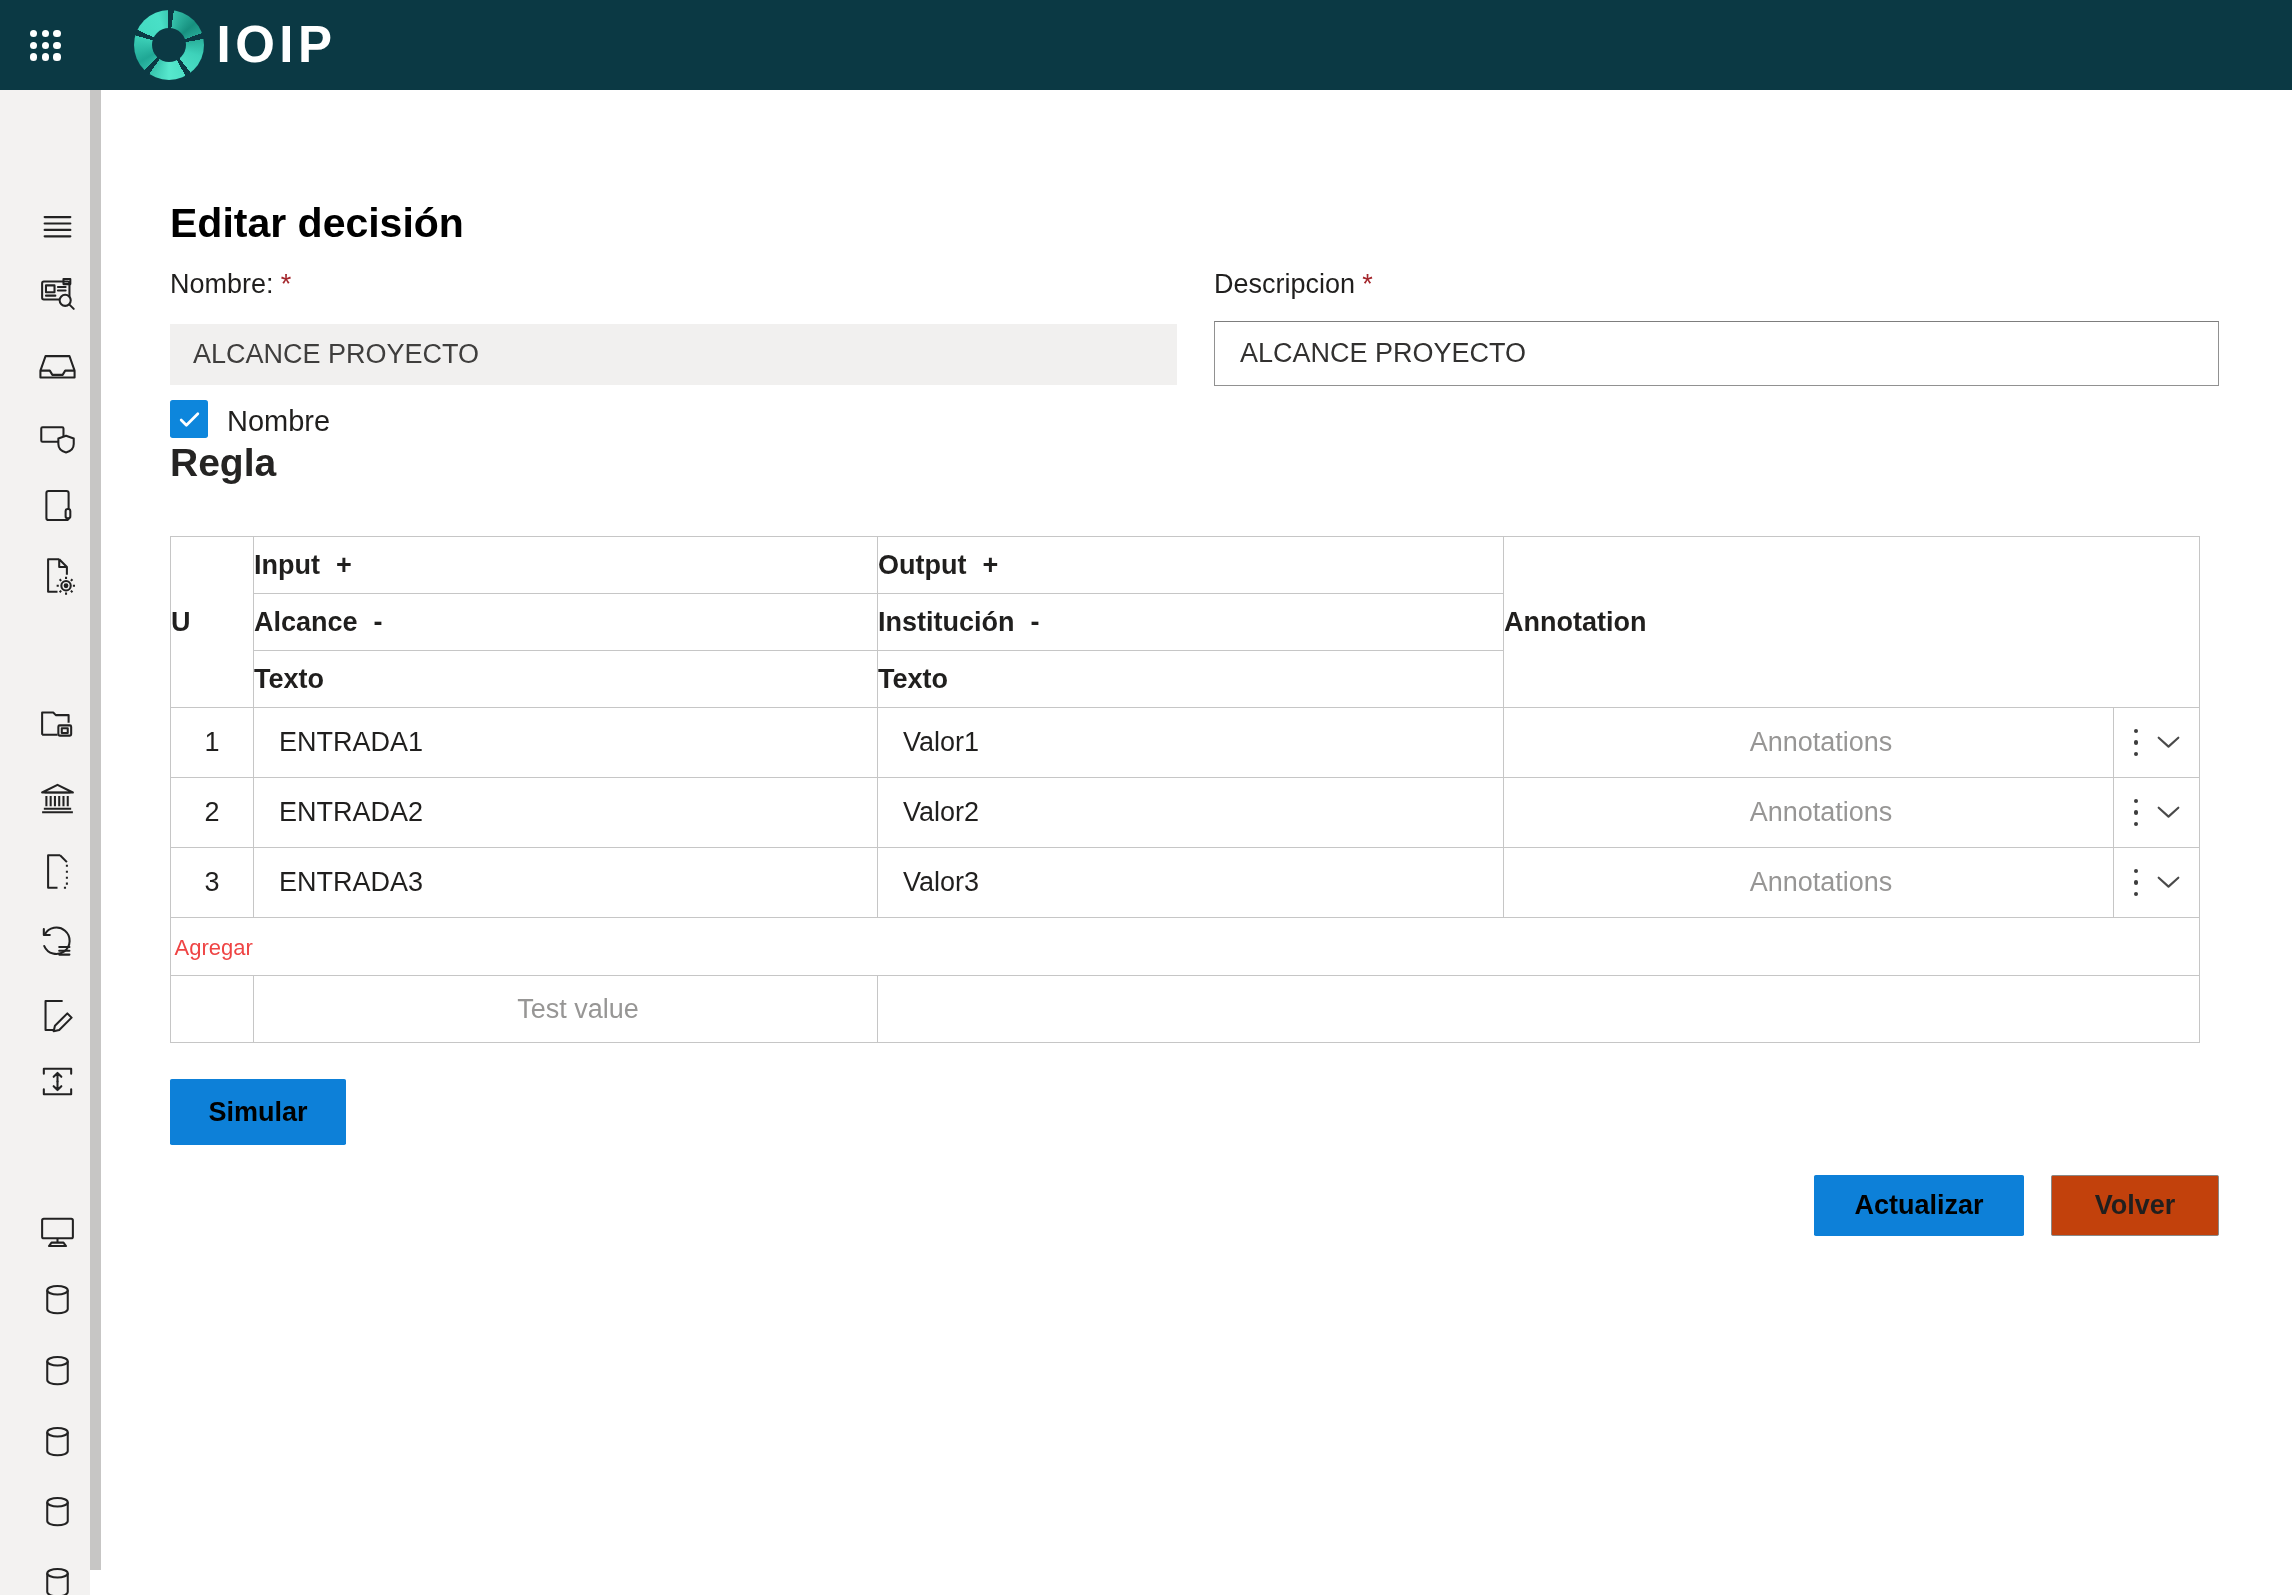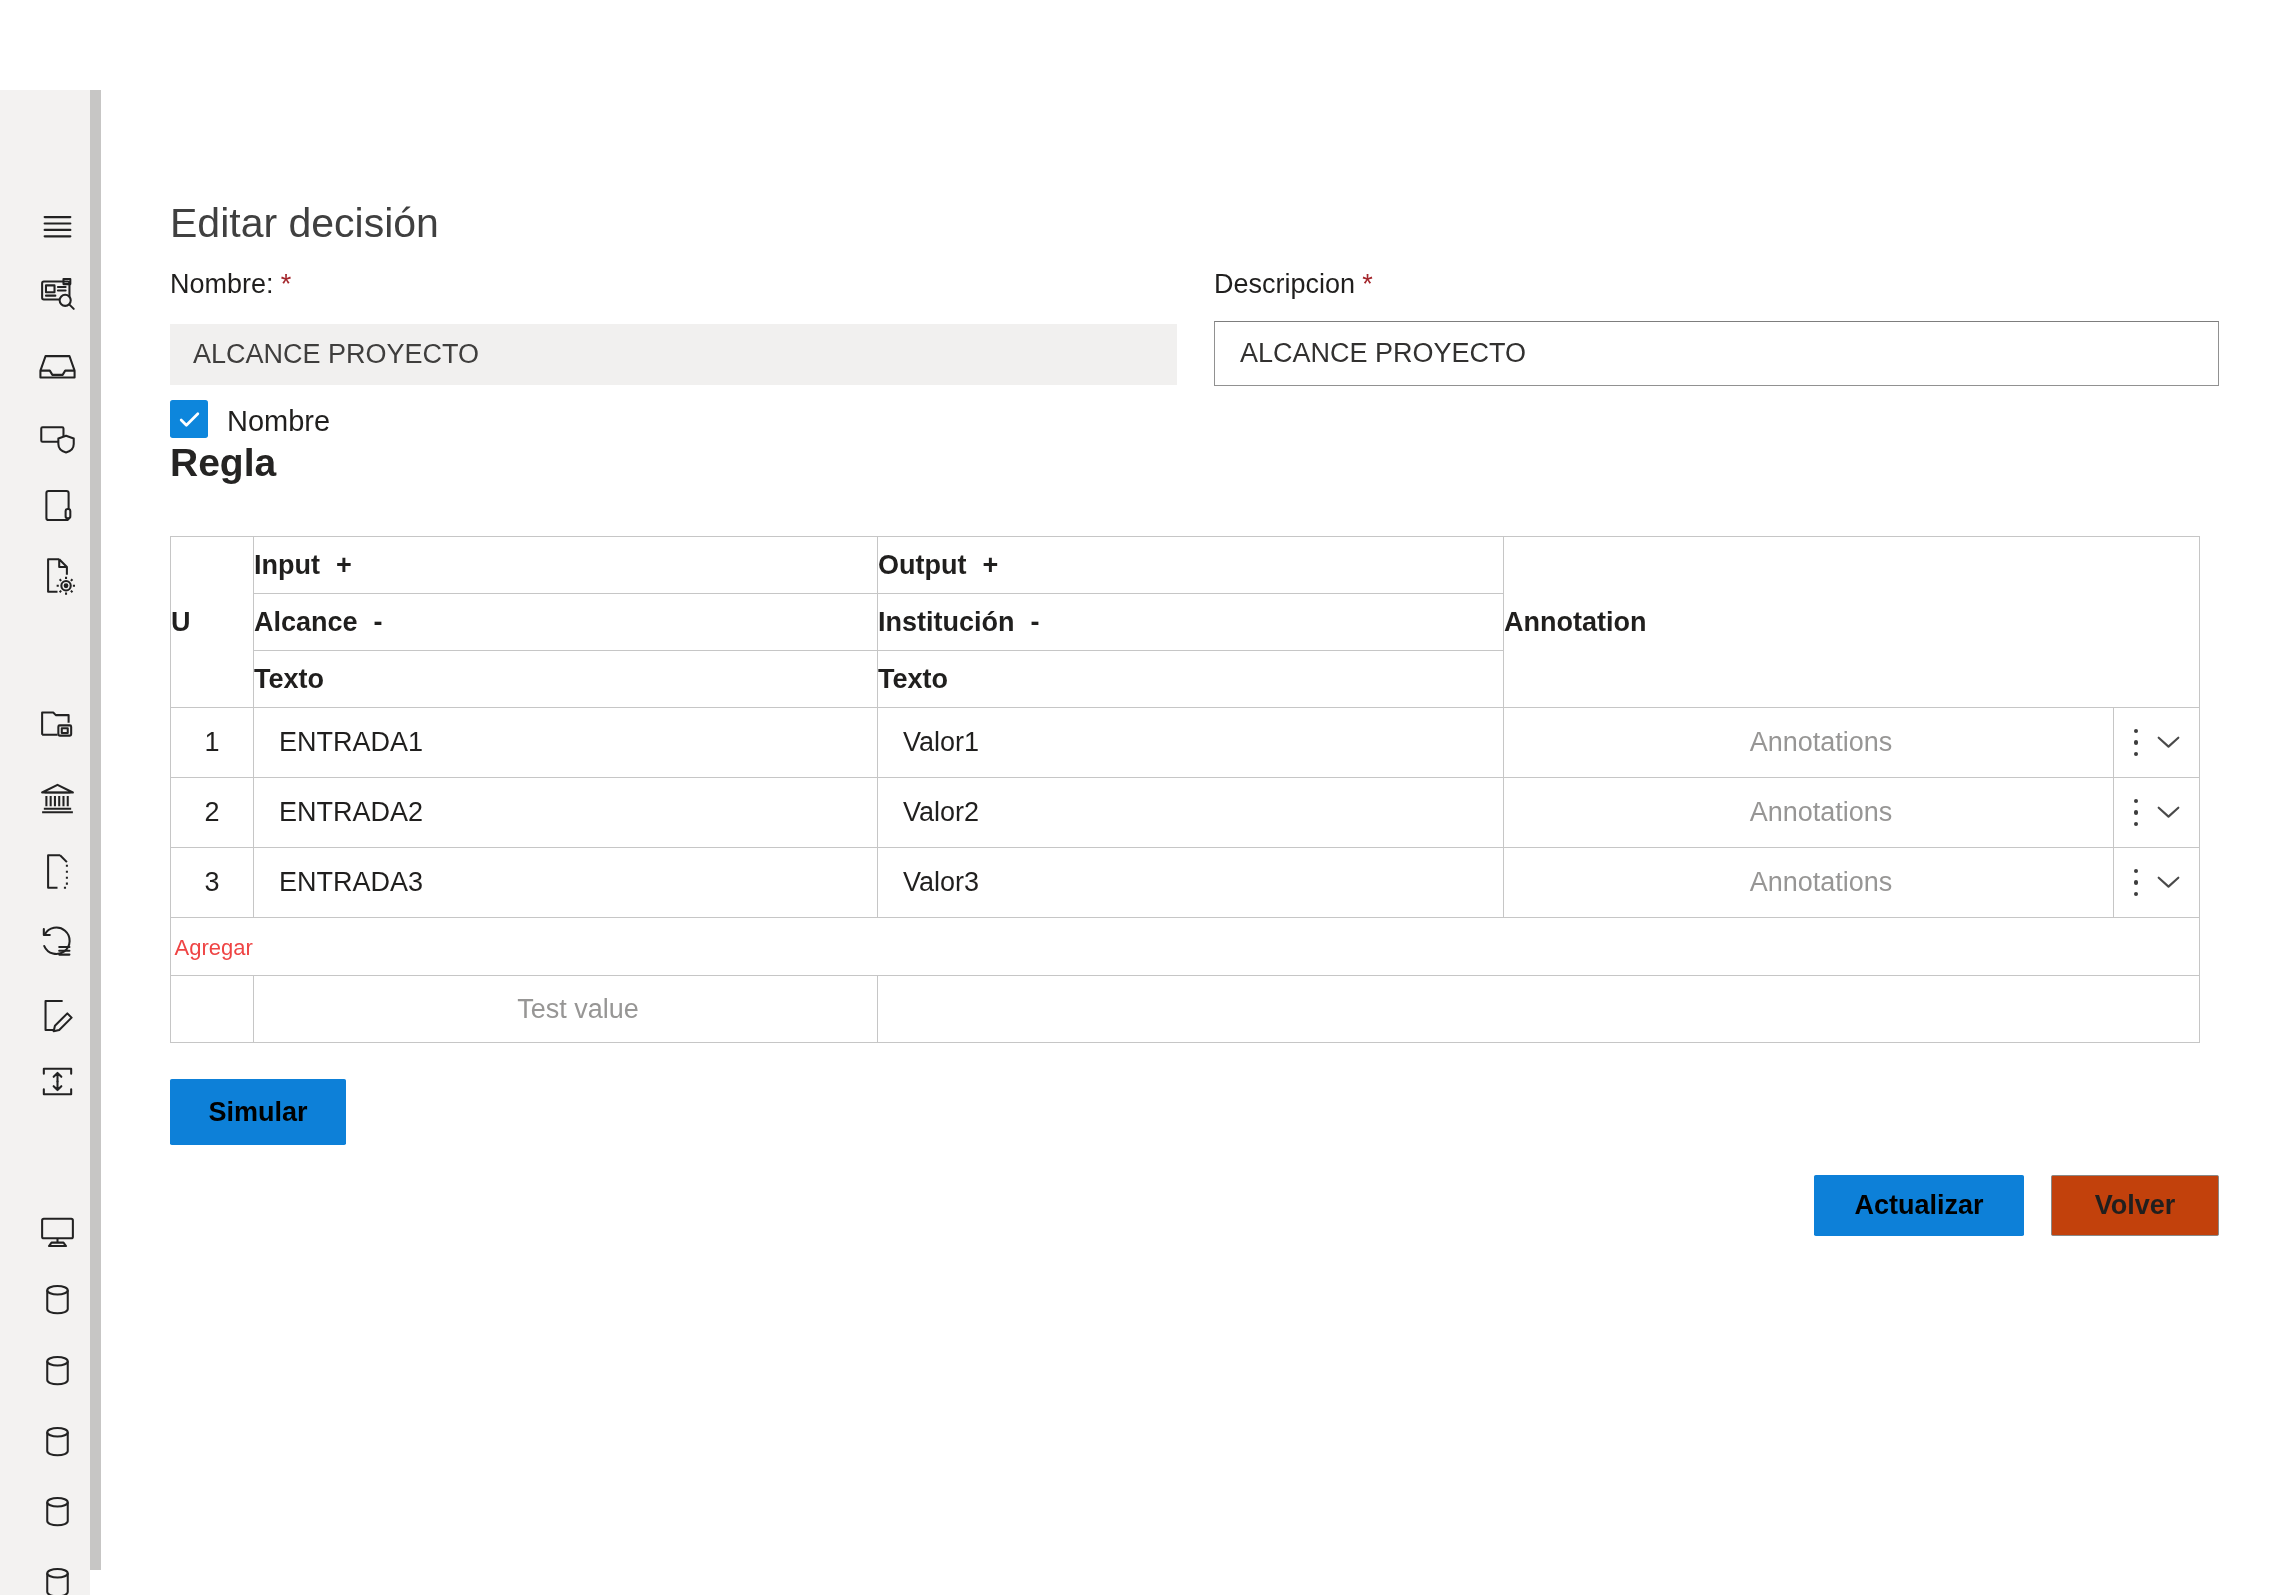--- a/index.html
+++ b/index.html
@@ -18,21 +18,21 @@
       repeating-conic-gradient(from 8deg, transparent 0deg 62deg, #0b3944 62deg 72deg),
       conic-gradient(from -20deg,#49e0c7 0deg,#17907f 70deg,#3ed2ba 130deg,#57e8cd 200deg,#1fa795 260deg,#45dcc2 320deg,#49e0c7 360deg);}
   .logo-ring::after{content:"";position:absolute;inset:18px;border-radius:50%;background:#0b3944;}
   .logo-text{color:#ffffff;font-size:51px;font-weight:700;letter-spacing:4.5px;line-height:1;}
   
   .sidebar{position:absolute;left:0;top:90px;width:90px;height:1505px;background:#f3f2f1;}
   .sb-scroll{position:absolute;left:90px;top:90px;width:10.7px;height:1480px;background:#c7c6c5;}
   .side-icon{position:absolute;left:37px;width:41px;height:41px;cursor:pointer;}
   .side-icon svg{width:41px;height:41px;}
   
-  .page-title{position:absolute;left:170px;top:173px;font-size:41px;font-weight:400;color:#404040;}
+  .page-title{position:absolute;left:170px;top:173px;font-size:41px;font-weight:700;color:#000000;}
   .field-label{position:absolute;font-size:27px;color:#201f1e;}
   .req{color:#a4262c;margin-left:7.2px;}
   .input-readonly{position:absolute;left:170px;top:324px;width:1007px;height:61px;background:#f1f0ef;
     border:none;outline:none;font-size:27px;color:#3f3e3d;padding:0 0 0 23px;box-sizing:border-box;
     font-family:"Liberation Sans","DejaVu Sans",sans-serif;}
   .input-bordered{position:absolute;left:1214px;top:321px;width:1005px;height:65px;background:#ffffff;
     border:1.8px solid #919191;border-top-color:#7d7d7d;outline:none;font-size:27px;color:#323130;
     padding:0 0 0 25px;box-sizing:border-box;font-family:"Liberation Sans","DejaVu Sans",sans-serif;}
   .checkbox{position:absolute;left:170px;top:400px;width:38px;height:38px;background:#0d86dc;border-radius:2.7px;
     display:flex;align-items:center;justify-content:center;cursor:pointer;}
@@ -67,20 +67,37 @@
   .btn-default{background:#c2410c;color:#201f1e;border:1.8px solid #8a8886;}
   #btn-simular{left:170px;top:1079px;width:176px;height:66px;}
   #btn-actualizar{left:1814px;top:1175px;width:210px;height:61px;}
   #btn-volver{left:2051px;top:1175px;width:168px;height:61px;}
 </style>
 </head>
 <body>
 
 <div id="screen">
 
+  <div class="topbar">
+    <div class="waffle">
+      <i></i>
+        <i></i>
+        <i></i>
+        <i></i>
+        <i></i>
+        <i></i>
+        <i></i>
+        <i></i>
+        <i></i>
+    </div>
+    <div class="logo">
+      <div class="logo-ring"></div>
+      <div class="logo-text">IOIP</div>
+    </div>
+  </div>
 
   <div class="sidebar">
     <div class="side-icon" style="top:116px">
       <svg viewBox="0 0 48 48" fill="none" stroke="#222" stroke-width="2.6" stroke-linecap="round">
           <path d="M9 13h30M9 20.5h30M9 28h30M9 35.5h30"></path>
         </svg>
     </div>
     <div class="side-icon" style="top:183px">
       <svg viewBox="0 0 48 48" fill="none" stroke="#222" stroke-width="2.4" stroke-linecap="round" stroke-linejoin="round">
           <rect x="31" y="7" width="8" height="6"></rect>

